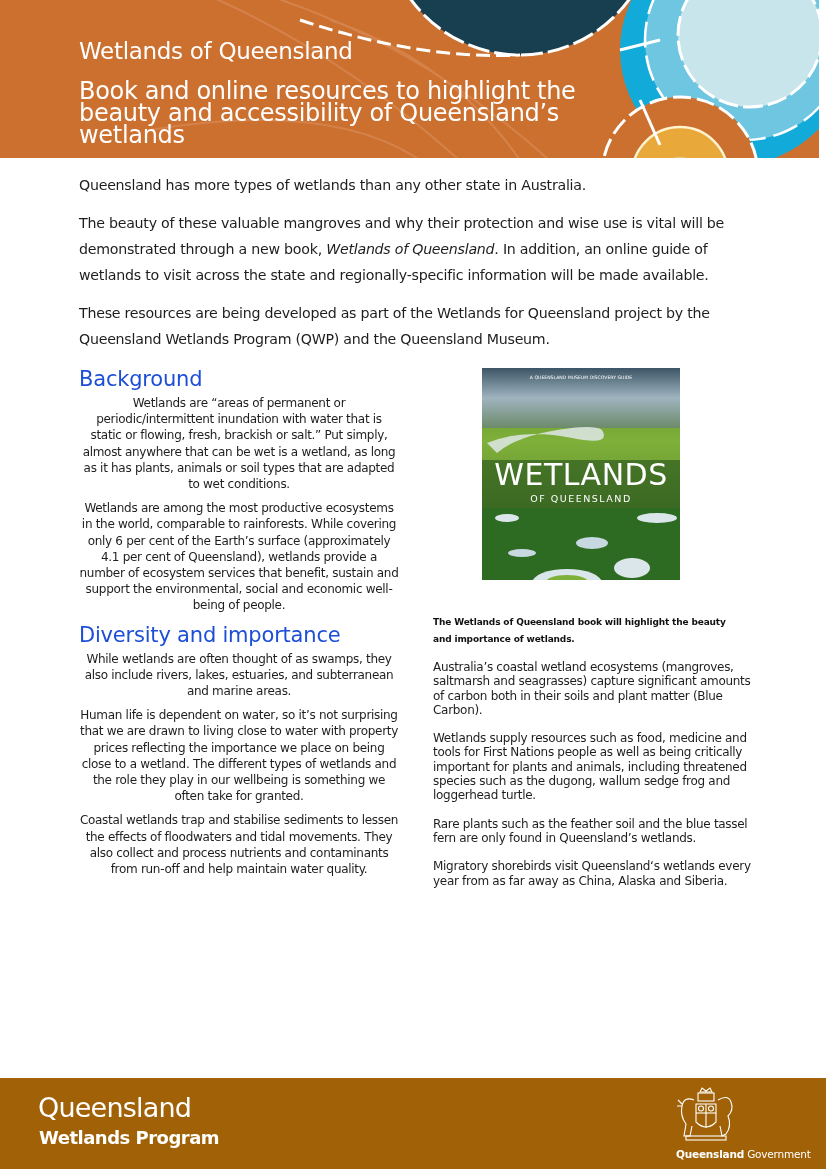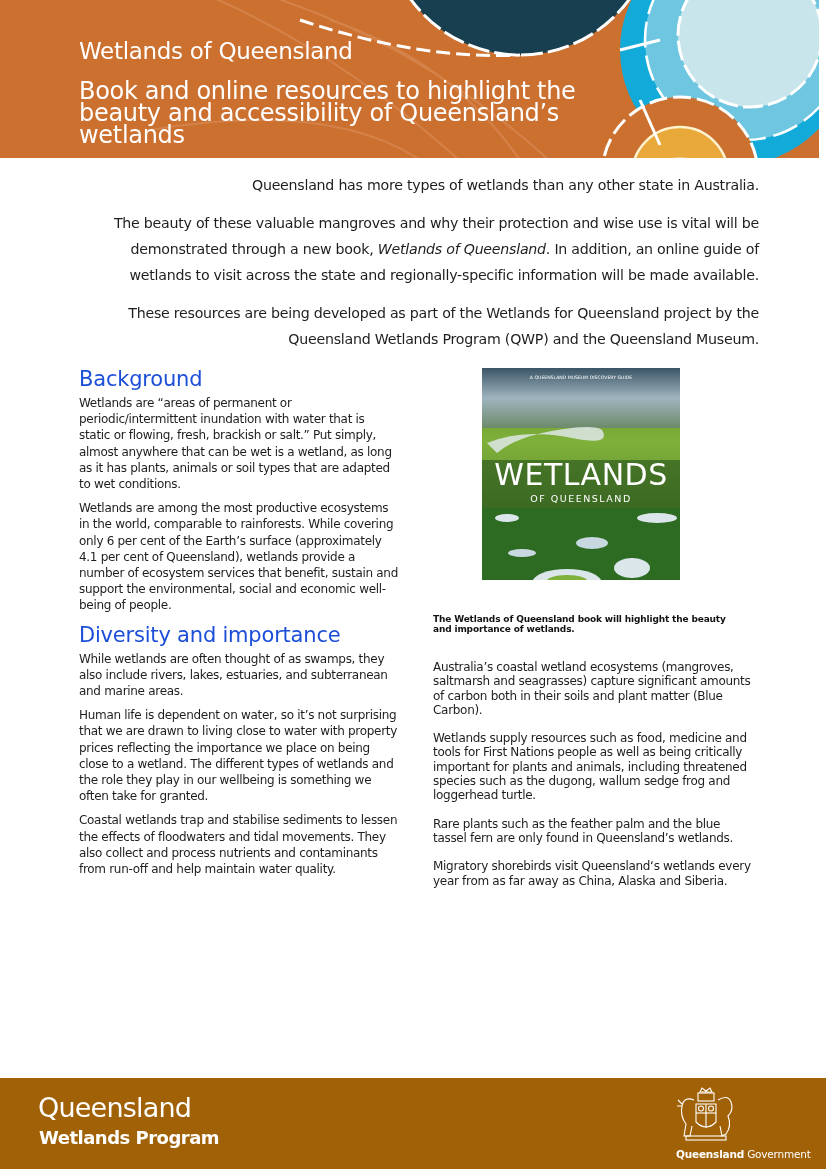--- a/index.html
+++ b/index.html
@@ -17,42 +17,42 @@
     position: absolute; left: 79px; top: 38px; margin: 0;
     color: #ffffff; font-weight: normal; font-size: 23px; letter-spacing: -0.3px;
     font-family: "DejaVu Sans", sans-serif;
   }
   .header-subtitle {
     position: absolute; left: 79px; top: 80px; width: 520px; margin: 0;
     color: #ffffff; font-size: 24px; line-height: 22px; letter-spacing: -0.3px;
   }
   .intro {
     position: absolute; left: 79px; top: 172px; width: 680px;
-    font-size: 14.2px; line-height: 26px; letter-spacing: -0.25px; text-align: right;
+    font-size: 14.2px; line-height: 26px; letter-spacing: -0.25px;
   }
   .intro p { margin: 0 0 12px 0; }
   .intro em { font-style: italic; }
   .col-left {
     position: absolute; left: 79px; top: 366px; width: 320px;
     font-size: 12px; line-height: 16.2px; letter-spacing: -0.3px;
   }
-  .col-left p { margin: 0 0 8px 0; }
+  .col-left p { margin: 0 0 8px 0; text-align: center; }
   .section-heading {
     color: #1d4ed8; font-size: 21px; font-weight: normal; margin: 0 0 3px 0;
     letter-spacing: -0.2px; line-height: 26px;
   }
   .col-left .section-heading.second { margin-top: 6px; }
   .book {
     position: absolute; left: 482px; top: 368px; width: 198px; height: 212px;
     overflow: hidden;
   }
   .book svg { display: block; }
   .caption {
     position: absolute; left: 433px; top: 614px; width: 310px;
-    font-size: 9px; line-height: 10px; font-weight: bold; color: #111;
+    font-size: 9px; line-height: 17px; font-weight: bold; color: #111;
     letter-spacing: -0.15px;
   }
   .col-right {
     position: absolute; left: 433px; top: 660px; width: 318px;
     font-size: 12px; line-height: 14.3px; letter-spacing: -0.3px;
   }
   .col-right p { margin: 0 0 14px 0; }
   .footer {
     position: absolute; left: 0; top: 1078px; width: 826px; height: 91px;
     background: #a16207;
@@ -152,21 +152,21 @@
     <text x="99" y="11" text-anchor="middle" fill="#ffffff" font-size="4.6" font-family="DejaVu Sans, sans-serif">A QUEENSLAND MUSEUM DISCOVERY GUIDE</text>
     <text x="99" y="117" text-anchor="middle" fill="#ffffff" font-size="30" font-weight="normal" font-family="DejaVu Sans, sans-serif" letter-spacing="0.5">WETLANDS</text>
     <text x="99" y="134" text-anchor="middle" fill="#ffffff" font-size="9.5" font-family="DejaVu Sans, sans-serif" letter-spacing="1.5">OF QUEENSLAND</text>
   </svg>
 </div>
 <div class="caption">The Wetlands of Queensland book will highlight the beauty and importance of wetlands.</div>
 
 <div class="col-right">
   <p>Australia’s coastal wetland ecosystems (mangroves, saltmarsh and seagrasses) capture significant amounts of carbon both in their soils and plant matter (Blue Carbon).</p>
   <p>Wetlands supply resources such as food, medicine and tools for First Nations people as well as being critically important for plants and animals, including threatened species such as the dugong, wallum sedge frog and loggerhead turtle.</p>
-  <p>Rare plants such as the feather palm and the blue tassel fern are only found in Queensland’s wetlands.</p>
+  <p>Rare plants such as the feather soil and the blue tassel fern are only found in Queensland’s wetlands.</p>
   <p>Migratory shorebirds visit Queensland‘s wetlands every year from as far away as China, Alaska and Siberia.</p>
 </div>
 
 <div class="footer">
   <div class="footer-org">Queensland</div>
   <div class="footer-program">Wetlands Program</div>
   <svg class="crest" width="60" height="62" viewBox="0 0 60 62">
     <g fill="none" stroke="#ffffff" stroke-width="1.1">
       <path d="M24 6 L26 2 L30 5 L34 2 L36 6 Z"></path>
       <rect x="22" y="7" width="16" height="8"></rect>

